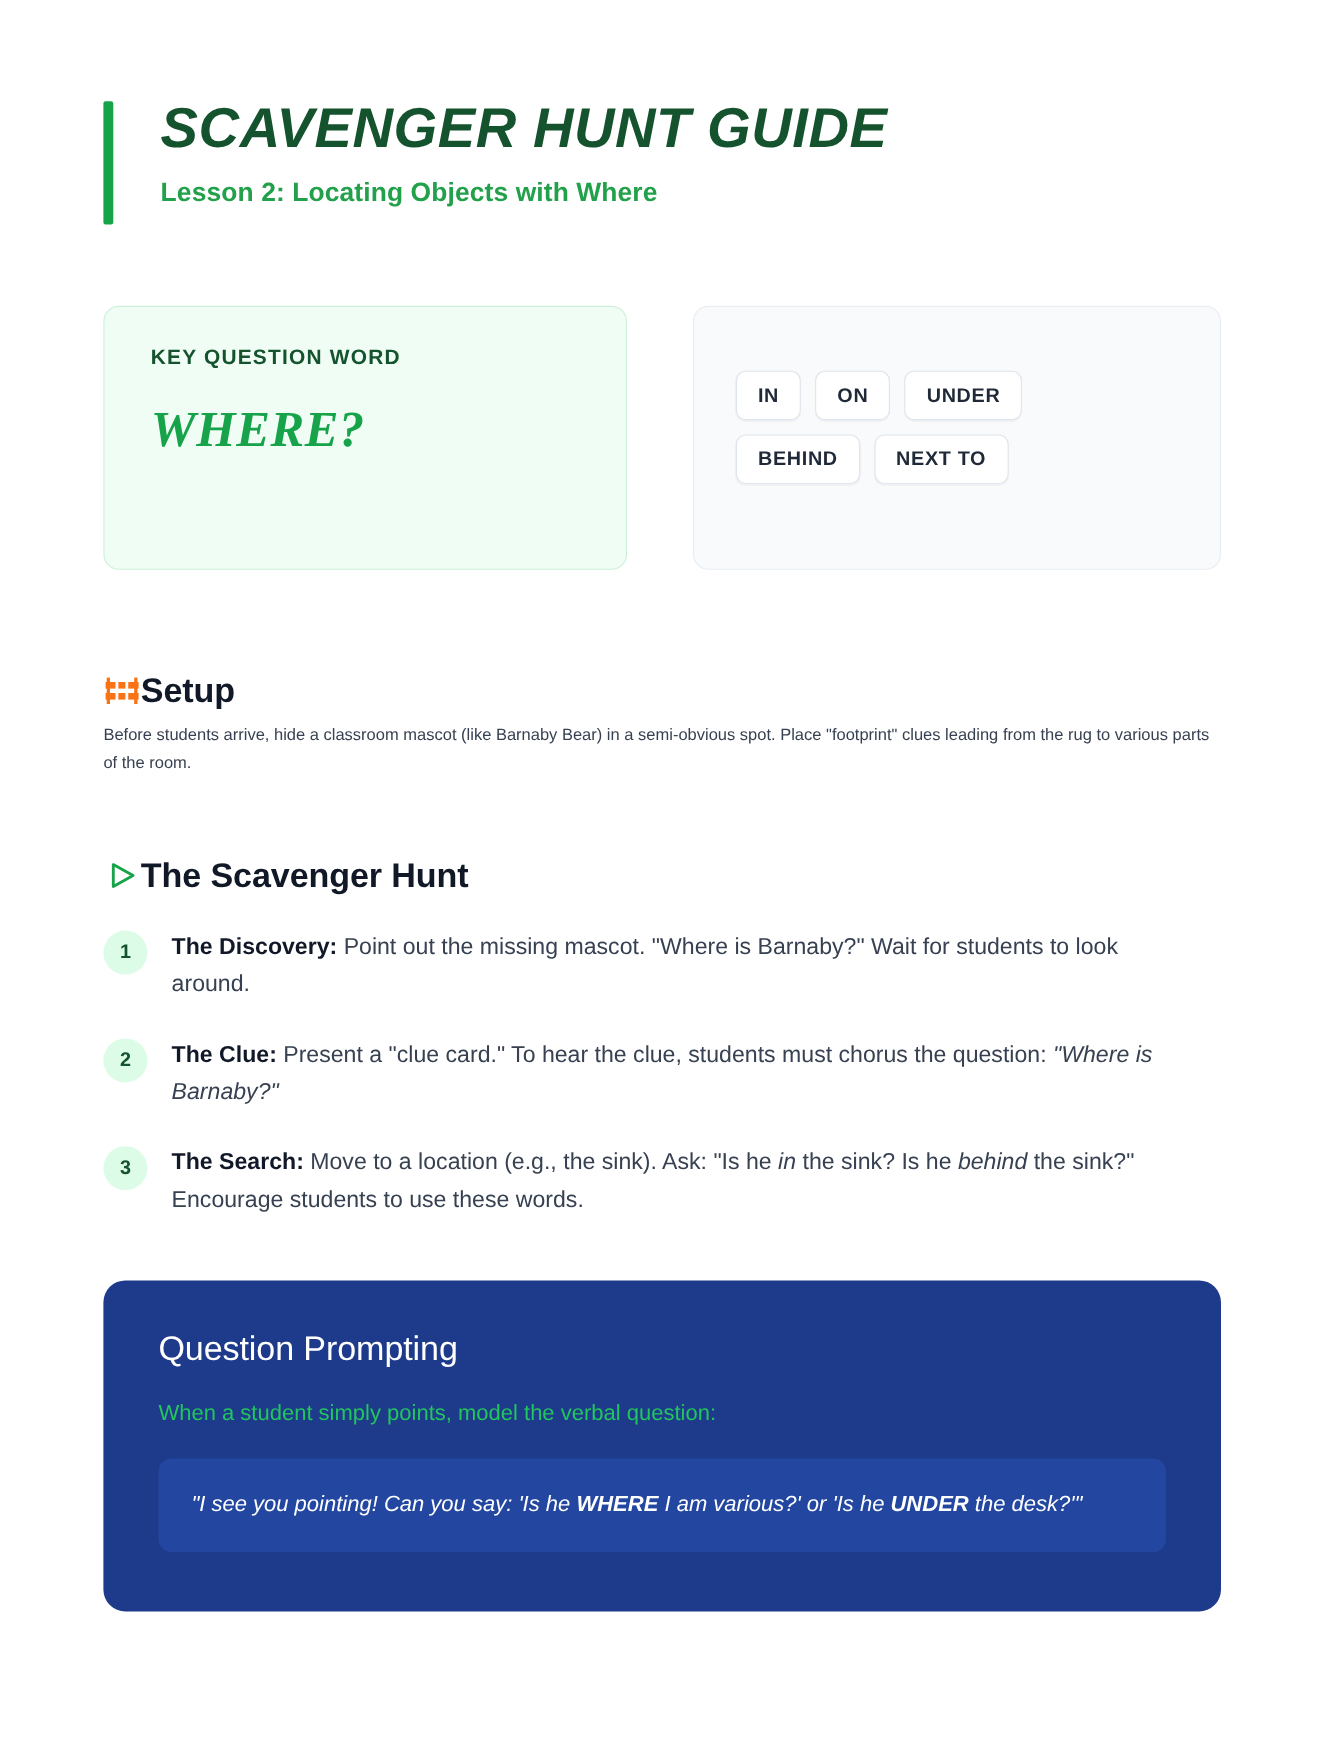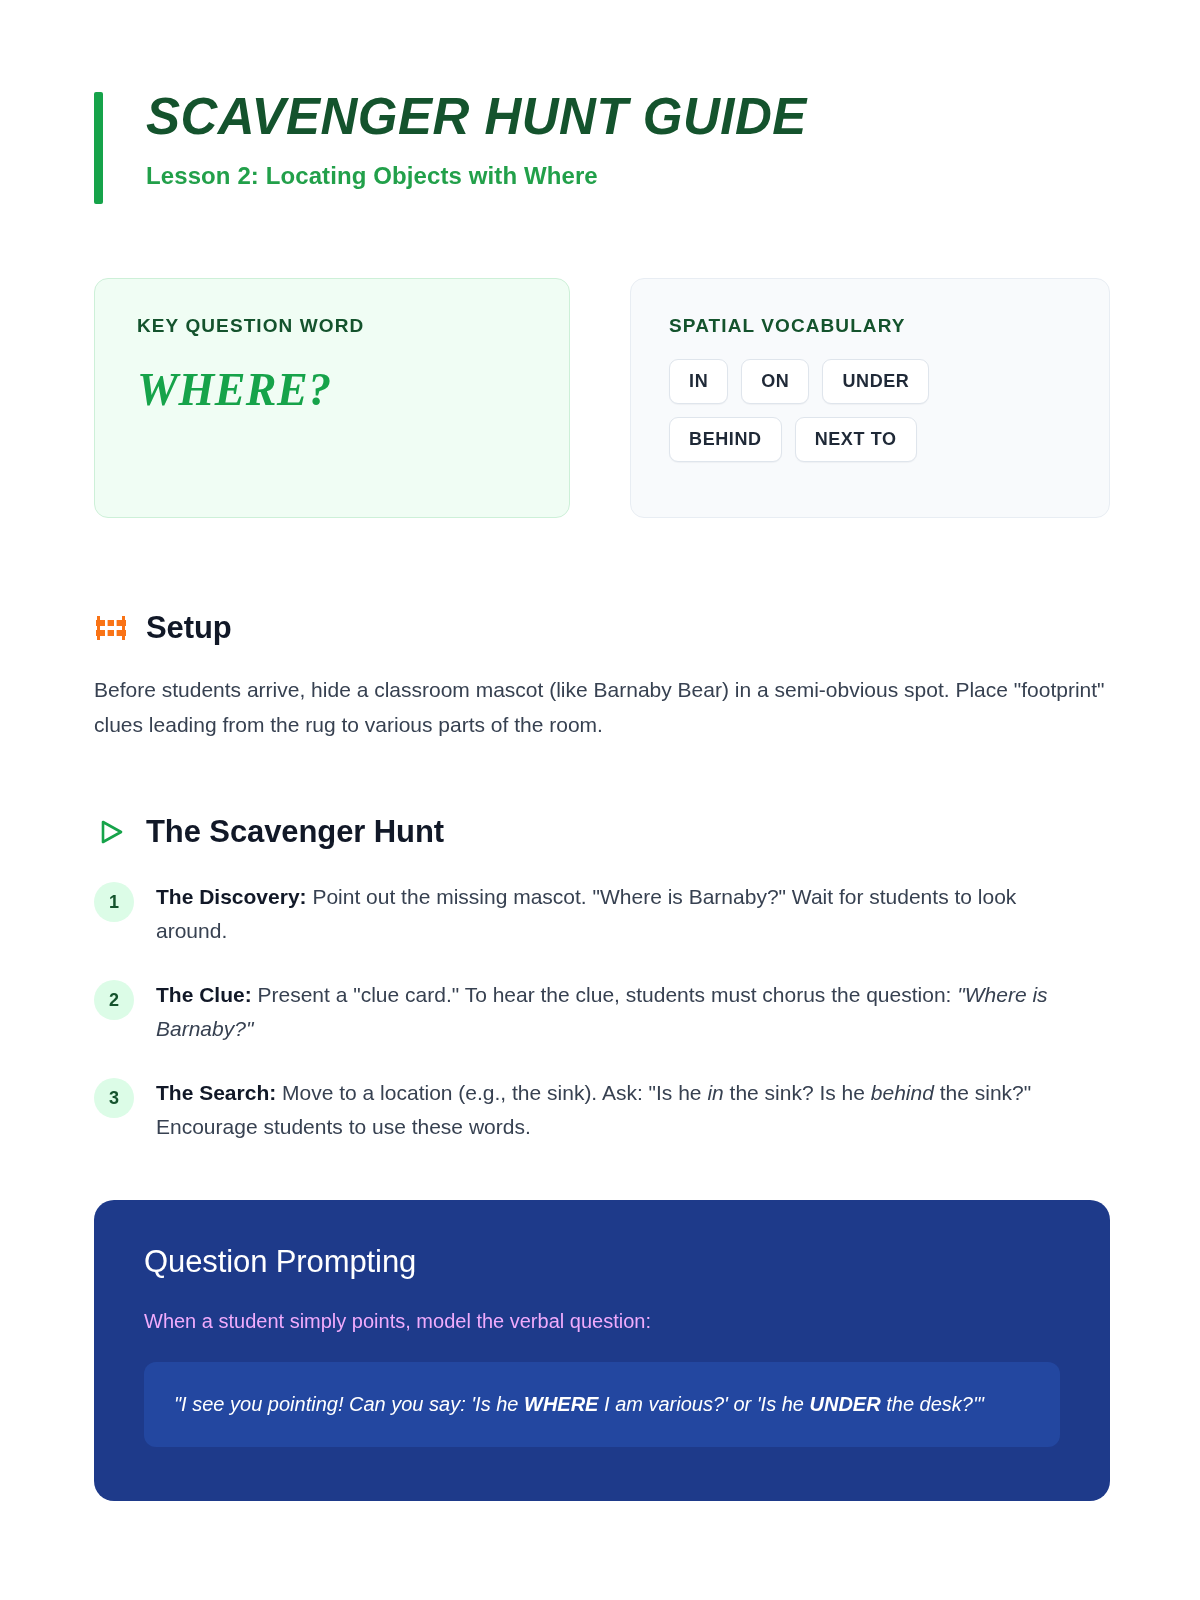--- a/index.html
+++ b/index.html
@@ -110,41 +110,40 @@
   }
 
   
   .section {
     margin: 0 0 0 82px;
     width: 1016px;
   }
   .section-head {
     display: flex;
     align-items: center;
-    gap: 18px;
   }
   .section-head h2 {
     font-size: 31px;
     font-weight: bold;
     color: #111827;
     margin: 0;
     letter-spacing: -0.1px;
   }
   .sec-icon {
     width: 34px;
     height: 34px;
     display: flex;
     align-items: center;
     justify-content: center;
   }
   .body-text {
-    font-size: 21px;
+    font-size: 15px;
     line-height: 1.68;
     color: #374151;
-    margin-top: 26px;
+    margin-top: 10px;
   }
 
   
   .steps { margin-top: 30px; }
   .step {
     display: flex;
     gap: 22px;
     margin-bottom: 30px;
     align-items: flex-start;
   }
@@ -182,21 +181,21 @@
   }
   .callout h3 {
     font-size: 31px;
     font-weight: normal;
     margin: 0;
     letter-spacing: -0.1px;
   }
   .callout p {
     font-size: 20px;
     margin: 26px 0 18px 0;
-    color: #f0abfc;
+    color: #22c55e;
     line-height: 1.5;
   }
   .quote-box {
     margin-top: 26px;
     background: #2347a0;
     border-radius: 12px;
     padding: 26px 30px;
     font-size: 20px;
     font-style: italic;
     line-height: 1.65;
@@ -216,21 +215,20 @@
   </div>
 
   <div class="cards">
 
     <div class="card-key">
       <div class="card-label">KEY QUESTION WORD</div>
       <div class="word">WHERE?</div>
     </div>
 
     <div class="card-vocab">
-      <div class="card-label">SPATIAL VOCABULARY</div>
       <div class="chips">
         <span class="chip">IN</span>
         <span class="chip">ON</span>
         <span class="chip">UNDER</span>
         <span class="chip">BEHIND</span>
         <span class="chip">NEXT TO</span>
       </div>
     </div>
   </div>
 

